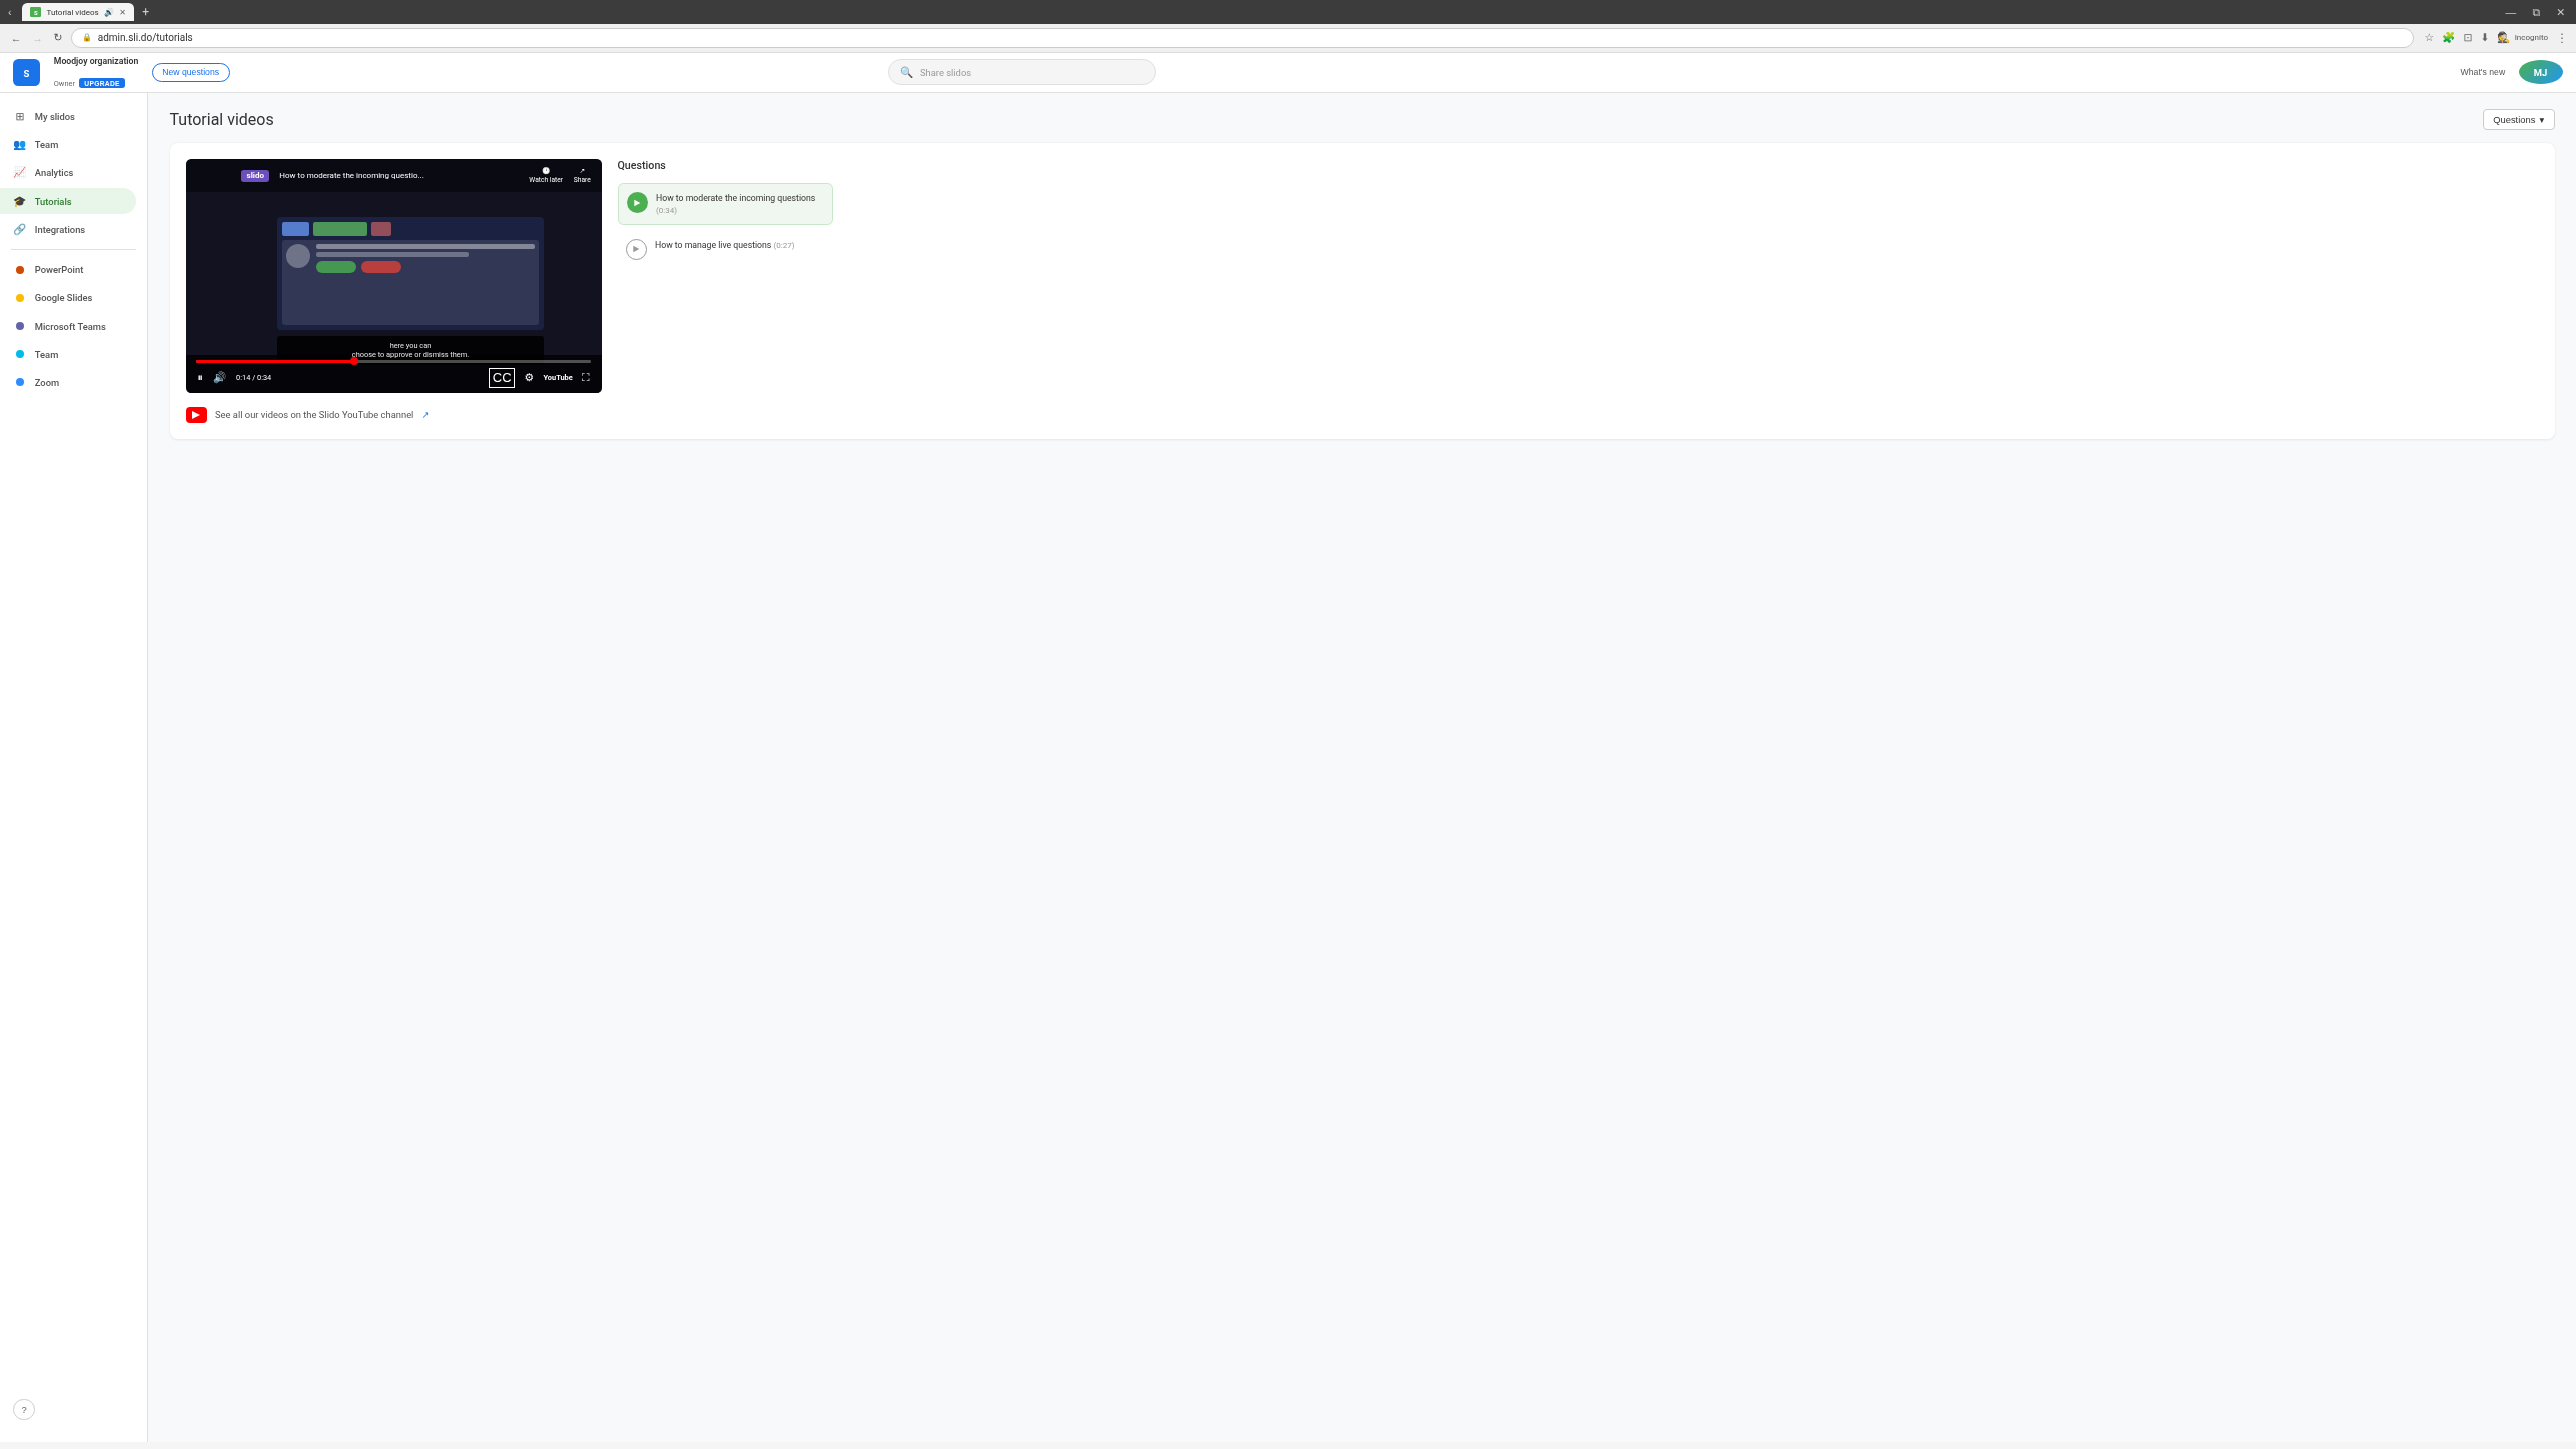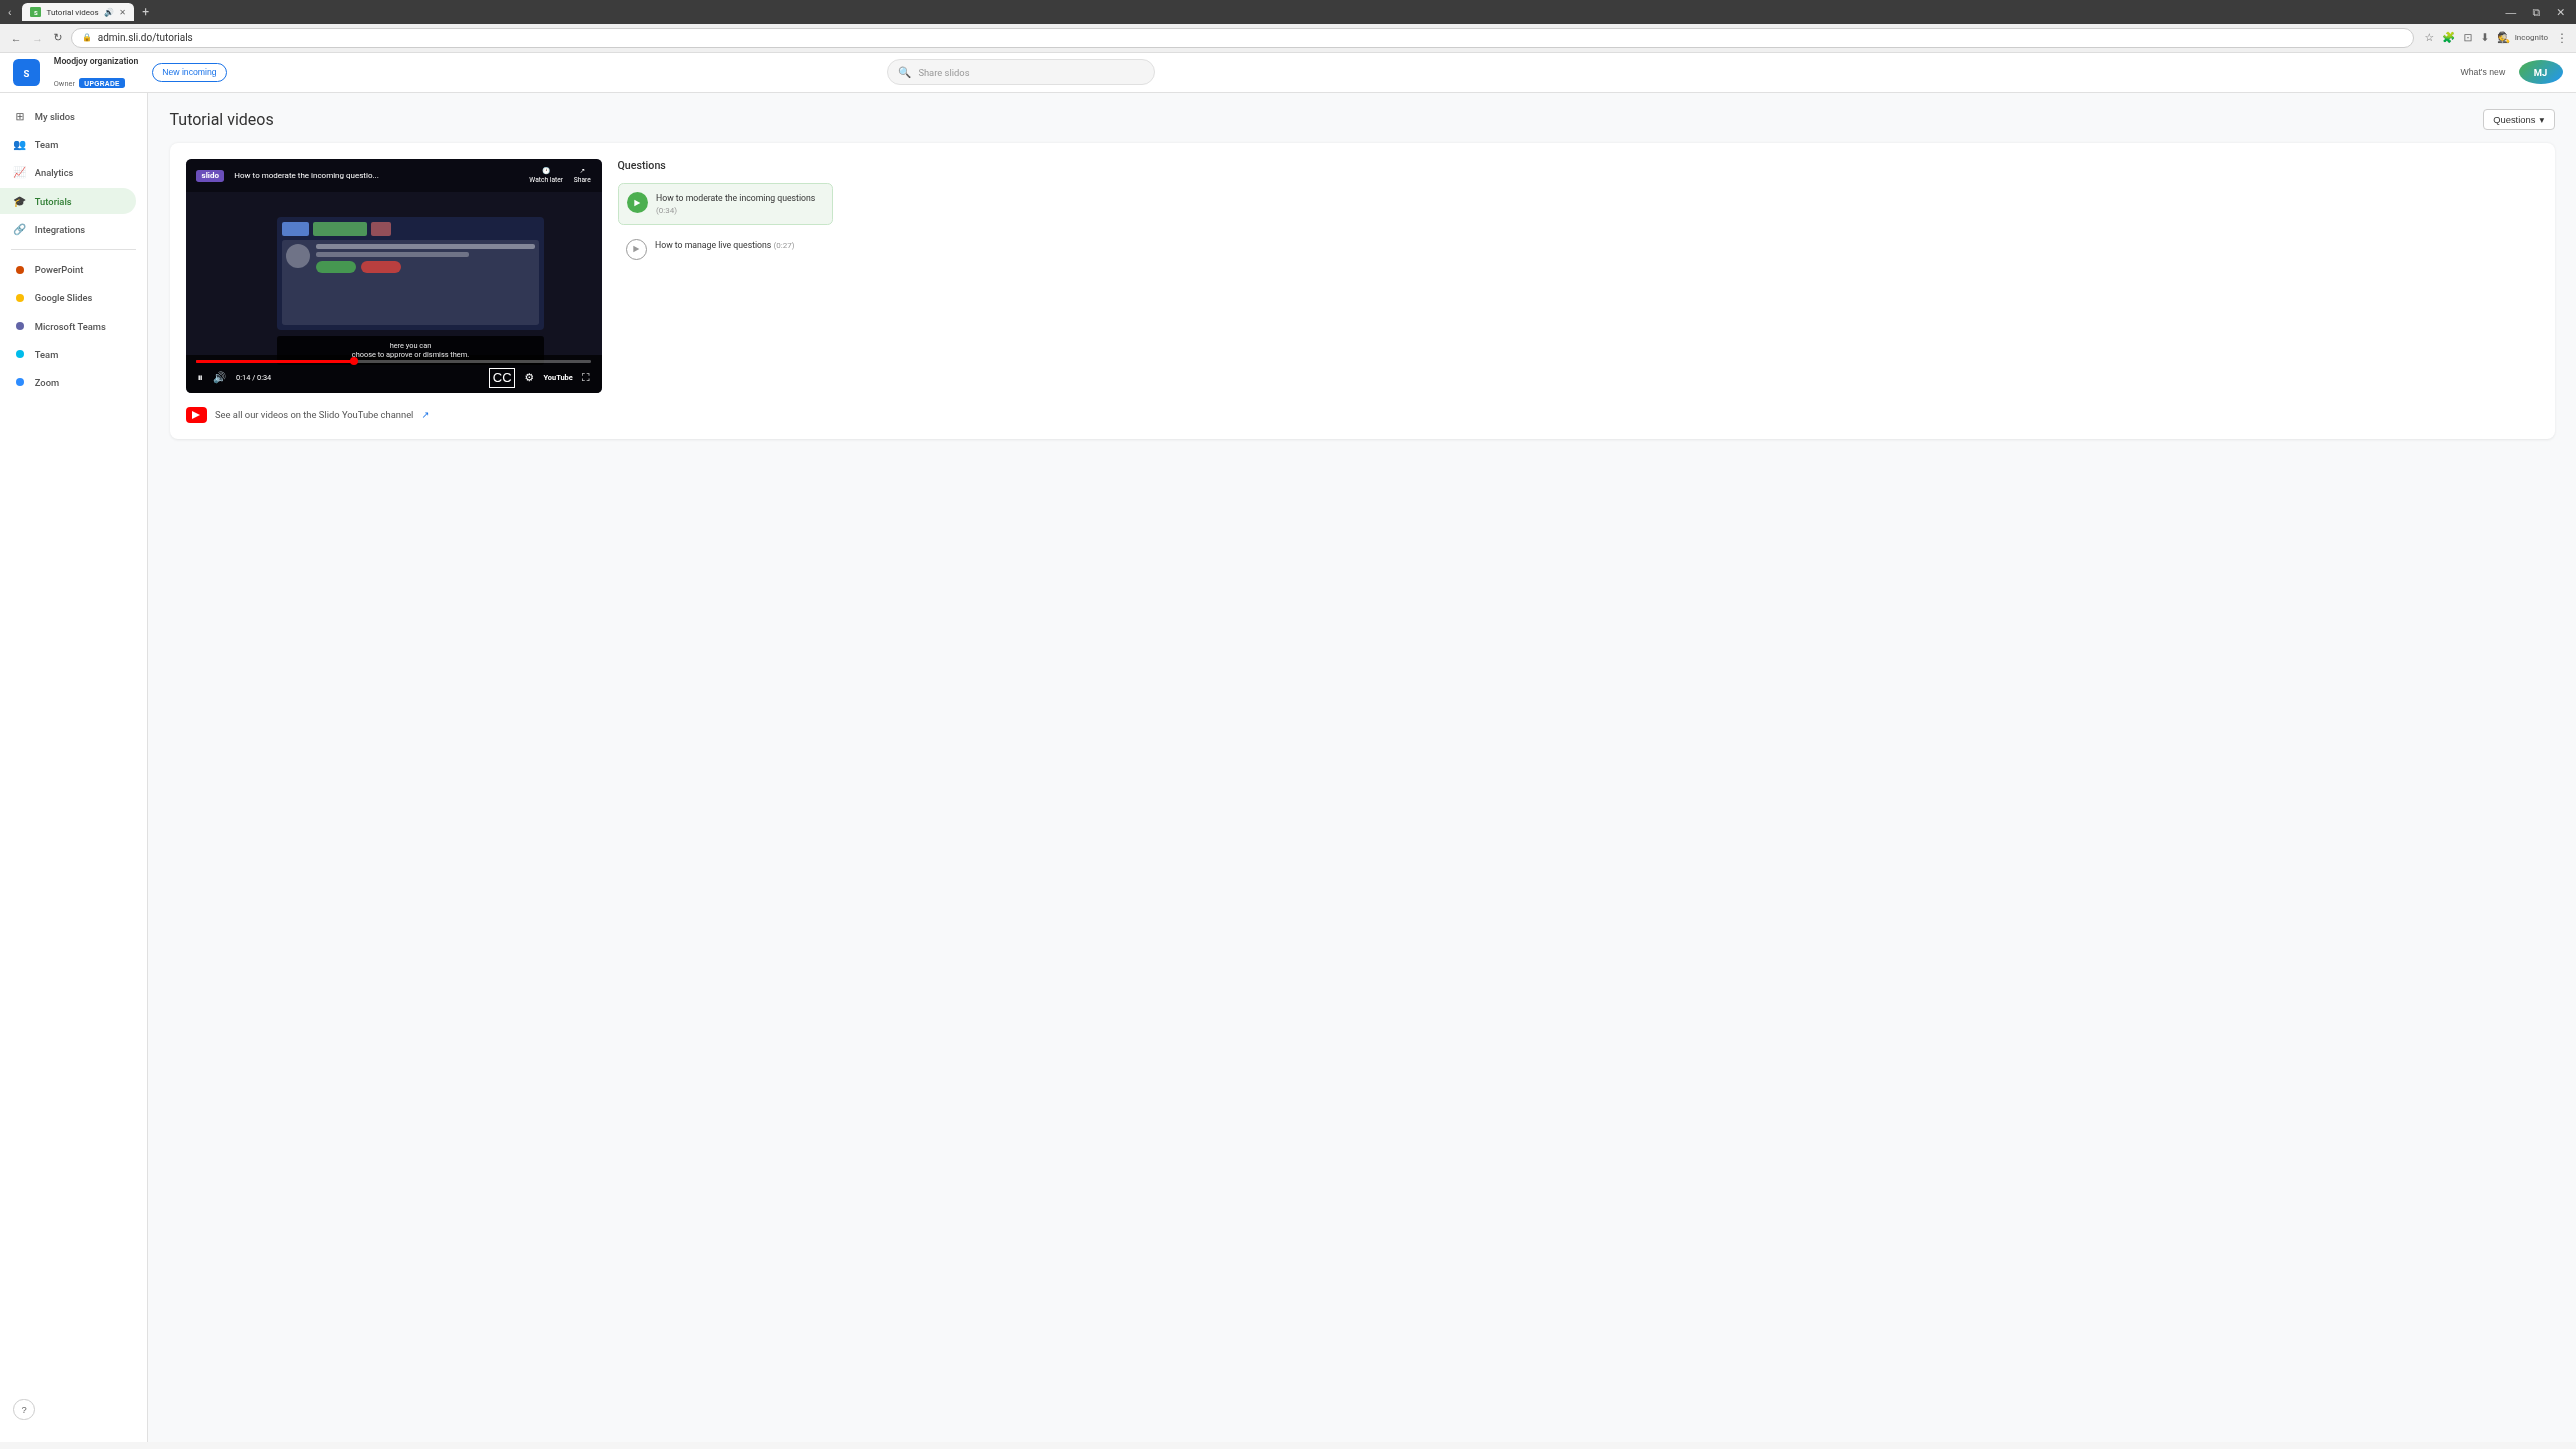--- a/index.html
+++ b/index.html
@@ -335,20 +335,21 @@
       padding: 8px 10.7px;
       background: rgba(0,0,0,0.4);
     }
     .slido-logo-video {
       background: #6B4FBB;
       color: white;
       padding: 1.3px 5.4px;
       border-radius: 2.7px;
       font-size: 8px;
       font-weight: bold;
+      margin-left: 45px;
     }
     .video-title-overlay {
       color: white;
       font-size: 8px;
       flex: 1;
       margin-left: 10px;
     }
     .video-action-btns {
       display: flex;
       gap: 10.7px;
@@ -596,21 +597,21 @@
         </svg>
       </div>
     </div>
     <div class="org-info">
       <span class="org-name">Moodjoy organization</span>
       <div class="org-role">
         <span>Owner</span>
         <button class="upgrade-btn">UPGRADE</button>
       </div>
     </div>
-    <button class="new-interface-btn">New incoming</button>
+    <button class="new-interface-btn">New questions</button>
     <div class="search-bar">
       <span style="color:#999;font-size:10.7px;">🔍</span>
       <span style="color:#999;">Share slidos</span>
     </div>
     <button class="whats-new-btn">What's new</button>
     <div class="avatar">
       <span>MJ</span>
     </div>
   </div>
 

